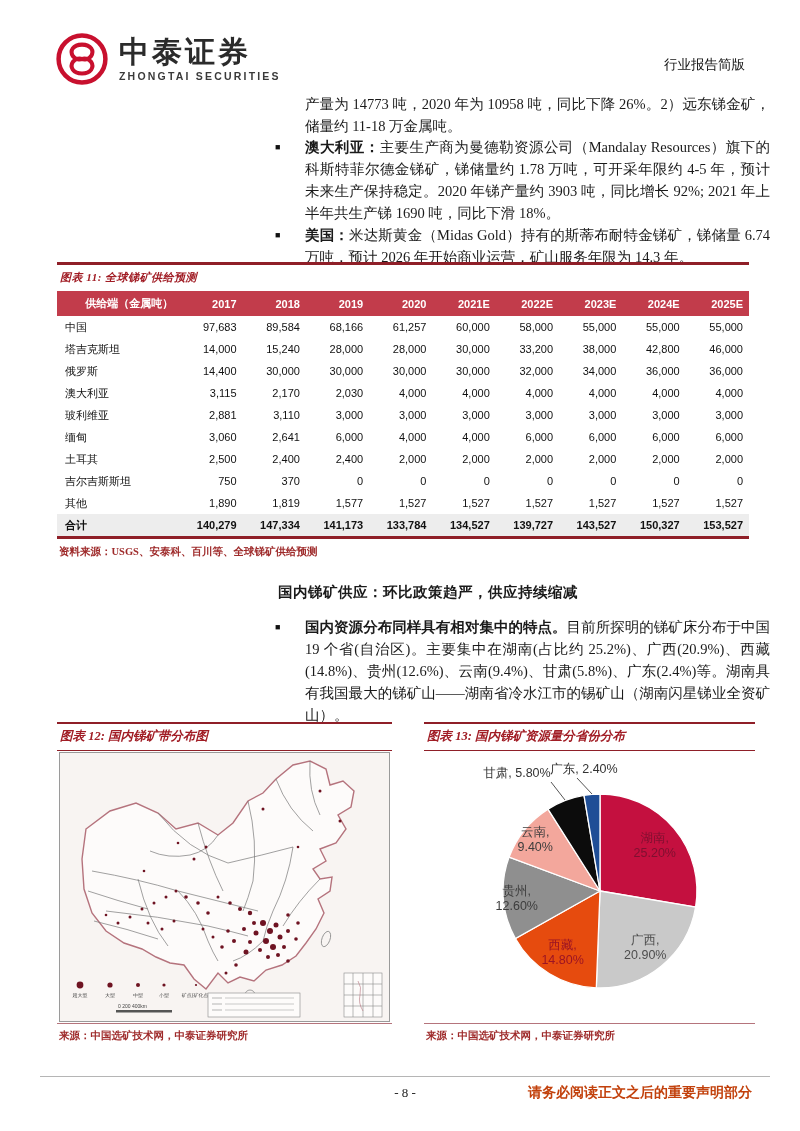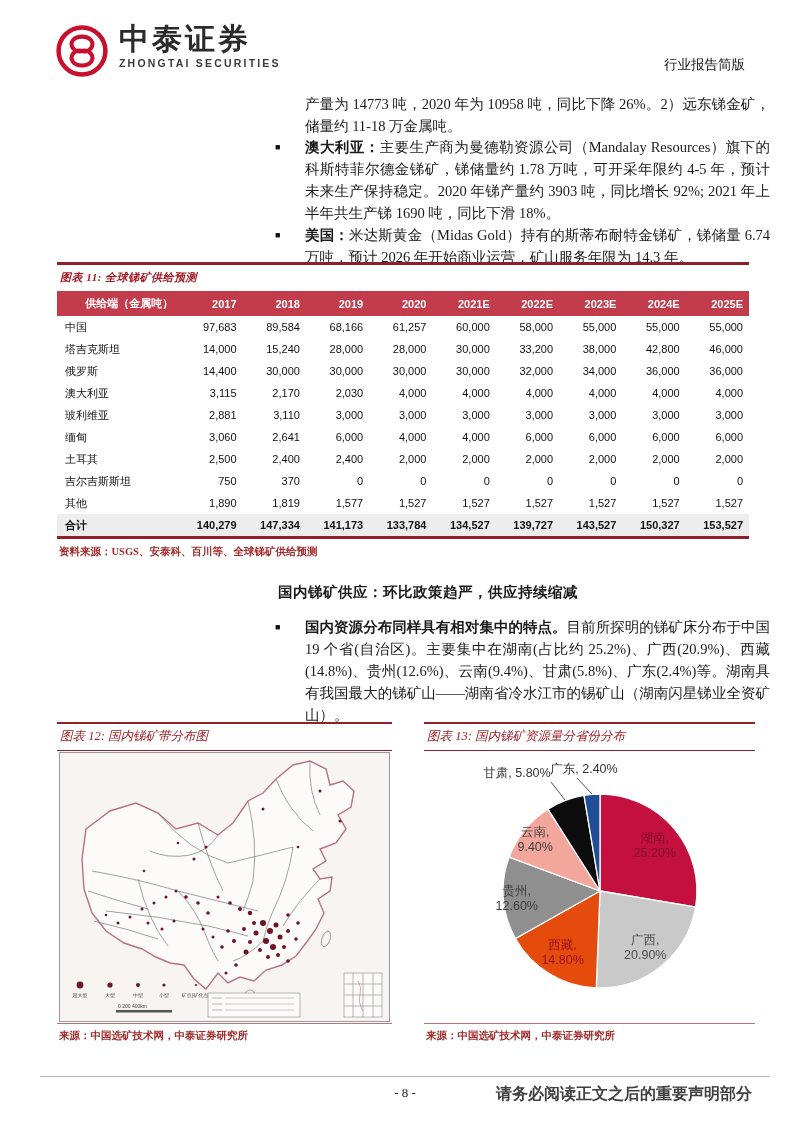--- a/index.html
+++ b/index.html
@@ -3,21 +3,21 @@
 <meta charset="utf-8">
 <style>
   * { margin:0; padding:0; box-sizing:border-box; }
   html,body { background:#e9e9e9; }
   .page {
     position:relative; width:800px; height:1131px; margin:0 auto; background:#ffffff;
     font-family:"Liberation Serif","DejaVu Serif",serif; color:#1a1a1a; overflow:hidden;
   }
   
   .hdr { position:absolute; top:22px; left:55px; right:55px; height:62px; }
-  .logo-wrap { position:absolute; left:0; top:2px; display:flex; }
+  .logo-wrap { position:absolute; left:0; top:10px; display:flex; align-items:center; }
   .logo-emblem { width:54px; height:54px; }
   .brand-txt { margin-left:10px; }
   .brand-cn { font-family:"Liberation Sans","DejaVu Sans",sans-serif; font-weight:bold; font-size:30px; letter-spacing:3px; color:#2b2b2b; line-height:30px; }
   .brand-en { font-family:"Liberation Sans","DejaVu Sans",sans-serif; font-weight:bold; font-size:10.5px; letter-spacing:2.2px; color:#3a3a3a; margin-top:3px; }
   .report-type { position:absolute; right:0; top:34px; font-size:13.5px; color:#111; }
   
   .bodytext { font-size:14.5px; line-height:22px; text-align:justify; }
   .para1 { position:absolute; left:305px; top:93px; width:465px; }
   .bullet { position:absolute; left:275px; width:495px; display:flex; }
   .bullet .bmark { width:30px; font-size:9px; line-height:22px; color:#111; flex:0 0 30px; }
@@ -32,27 +32,27 @@
   table.supply th { background:#c23c4b; color:#ffffff; font-size:11px; font-weight:bold; padding:5px 6px; text-align:right; white-space:nowrap; }
   table.supply th.lbl { text-align:right; font-family:"Liberation Serif","DejaVu Serif",serif; }
   table.supply td { font-size:11px; color:#111; padding:3.5px 6px; text-align:right; white-space:nowrap; }
   table.supply td.lbl { text-align:left; font-family:"Liberation Serif","DejaVu Serif",serif; padding-left:8px; }
   table.supply tr.total td { background:#ededed; font-weight:bold; }
   .tbl-source { color:#9e2a2a; font-size:10.5px; font-weight:bold; padding:6px 2px 0 2px; }
   
   .panel { position:absolute; top:722px; }
   .panel-map { left:57px; width:335px; }
   .panel-pie { left:424px; width:331px; }
-  .panel .ptitle { border-top:2.5px solid #8f1f28; border-bottom:1.5px solid #8f1f28; color:#a11d25; font-weight:normal; font-style:italic; font-size:12.5px; padding:4px 3px 5px 3px; }
+  .panel .ptitle { border-top:2.5px solid #8f1f28; border-bottom:1.5px solid #8f1f28; color:#a11d25; font-weight:bold; font-style:italic; font-size:12.5px; padding:4px 3px 5px 3px; }
   .panel .pbody { height:272px; position:relative; }
   .panel .psrc { border-top:1px solid #b5747c; color:#9e2a2a; font-size:10.5px; font-weight:bold; padding:5px 2px 0 2px; }
   
   .footer { position:absolute; left:40px; right:30px; top:1076px; border-top:1px solid #b5b5b5; height:34px; }
   .page-num { position:absolute; left:0; right:0; text-align:center; top:8px; font-size:13px; color:#222; }
-  .disclaimer { position:absolute; right:18px; top:7px; font-size:16px; font-weight:bold; color:#404040; }
+  .disclaimer { position:absolute; right:18px; top:7px; font-size:14px; font-weight:bold; color:#c2410c; }
   svg text { font-family:"Liberation Sans","DejaVu Sans",sans-serif; }
 </style>
 </head>
 <body>
 
 <div class="page">
 
   <div class="hdr">
     <div class="logo-wrap">
       <svg class="logo-emblem" viewBox="0 0 60 60">

